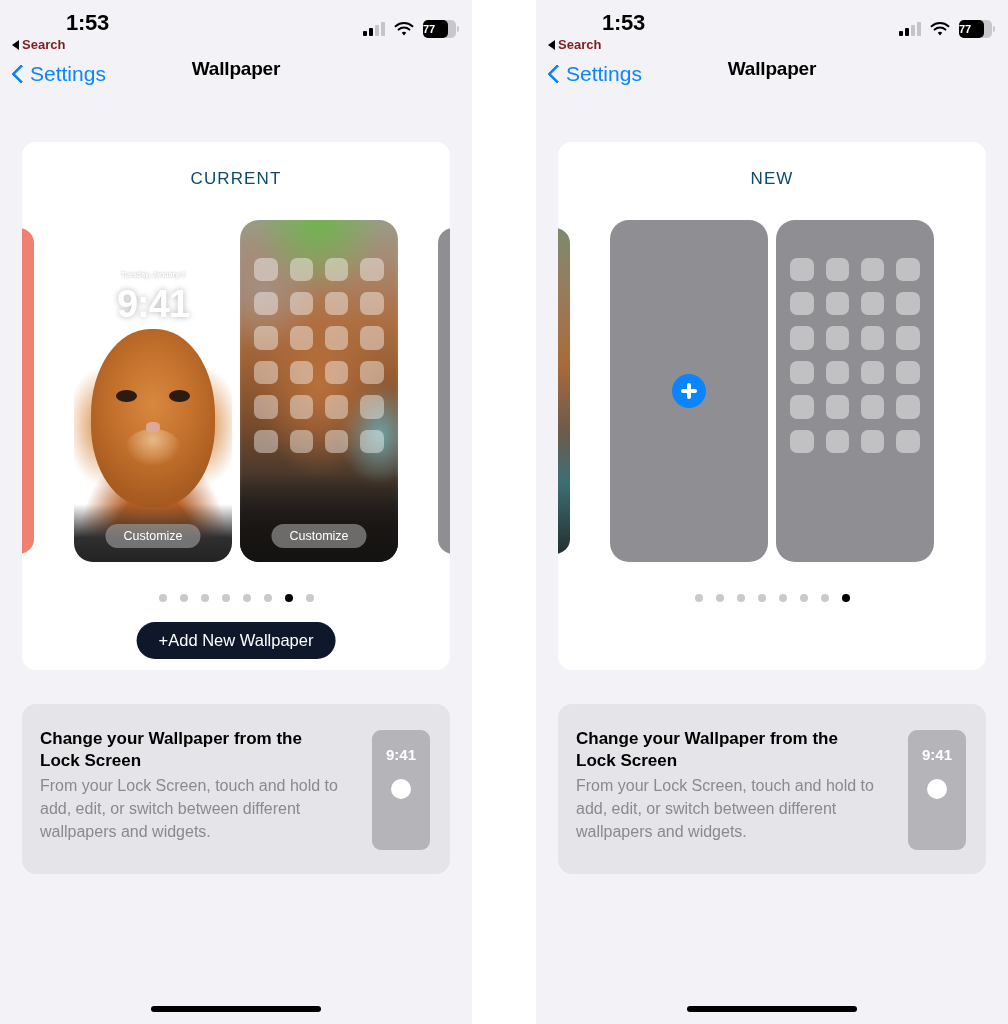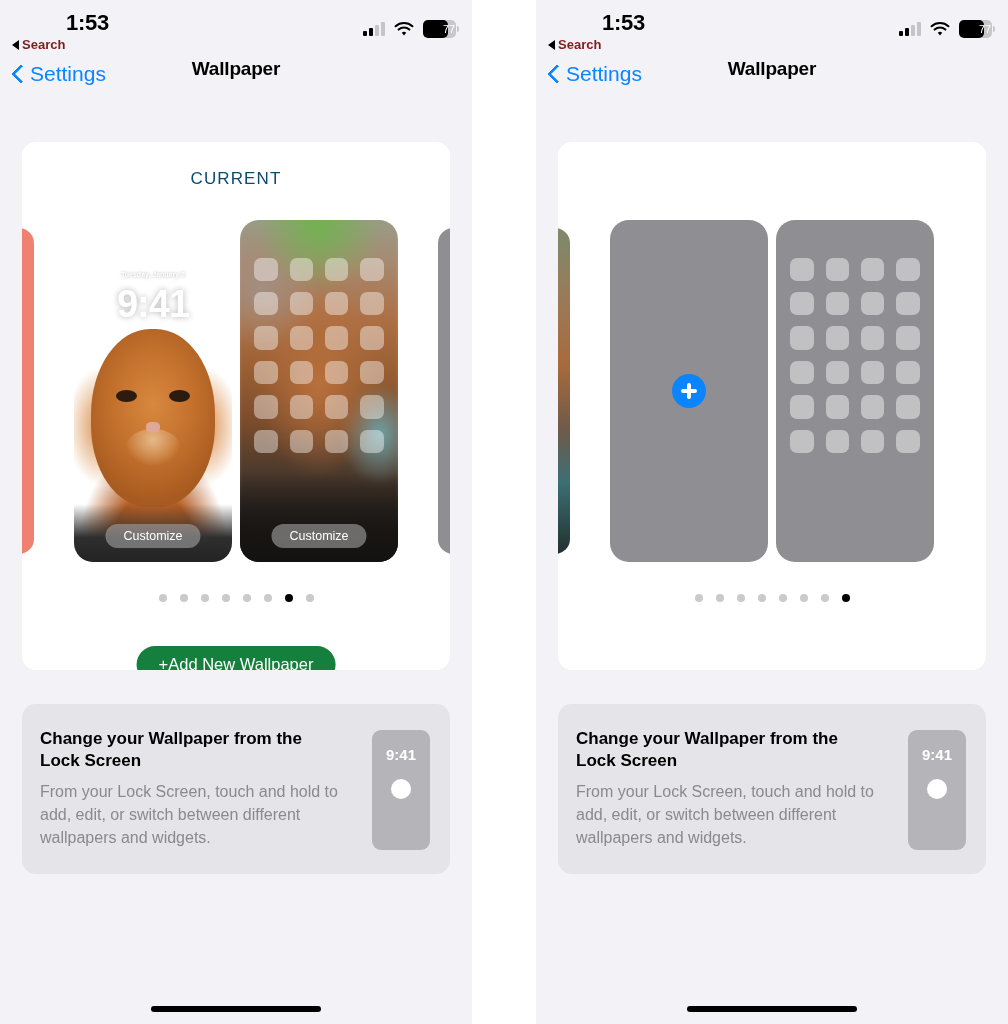--- a/index.html
+++ b/index.html
@@ -97,23 +97,23 @@
     left: 0; top: 0;
     width: 25px;
     height: 18px;
     border-radius: 5px;
     background: #000;
   }
   .battery .lvl {
     position: relative;
     color: #fff;
     font-size: 11px;
-    font-weight: normal;
+    font-weight: bold;
     z-index: 2;
-    padding-left: 20px;
+    padding-left: 0;
     letter-spacing: -0.2px;
   }
   .battery .cap {
     position: absolute;
     right: -3px;
     top: 6px;
     width: 2px;
     height: 6px;
     background: #c8c8cc;
     border-radius: 0 2px 2px 0;
@@ -406,24 +406,24 @@
     border-radius: 50%;
     background: #c9c9ce;
     display: block;
   }
   .dots i.on { background: #000; }
 
   .add-btn {
     position: absolute;
     left: 50%;
     transform: translateX(-50%);
-    top: 504px;
+    top: 480px;
     padding: 9px 22px;
     border-radius: 19px;
-    background: #15803d;
+    background: #0f172a;
     color: #fff;
     font-size: 16.5px;
     white-space: nowrap;
     cursor: pointer;
   }
 
   
   .info-card {
     position: absolute;
     left: 22px;
@@ -435,21 +435,21 @@
     padding: 24px 20px 3px 18px;
   }
   .info-title {
     font-size: 17px;
     font-weight: bold;
     color: #000;
     line-height: 1.32;
     max-width: 300px;
   }
   .info-body {
-    margin-top: 7px;
+    margin-top: 1px;
     font-size: 16px;
     color: #8a8a8e;
     line-height: 1.45;
     max-width: 310px;
   }
   .info-thumb {
     position: absolute;
     right: 20px;
     top: 26px;
     width: 58px;
@@ -648,20 +648,21 @@
 
   <div class="navbar">
     <div class="nav-back">
       <span class="chev-left"></span>
       <span>Settings</span>
     </div>
     <div class="nav-title">Wallpaper</div>
   </div>
 
   <div class="gallery-card">
+    <div class="gallery-title">NEW</div>
 
     <div class="previews">
 
       <div class="peek peek-left" style="background:linear-gradient(180deg,#7d8a6e 0%,#9a7a58 22%,#a86a3c 42%,#6f5a4a 62%,#3c6f74 78%,#22302e 100%);"></div>
 
       <div class="prev prev-lock prev-placeholder">
         <div class="plus-circle"></div>
       </div>
 
       <div class="prev prev-home prev-placeholder">

